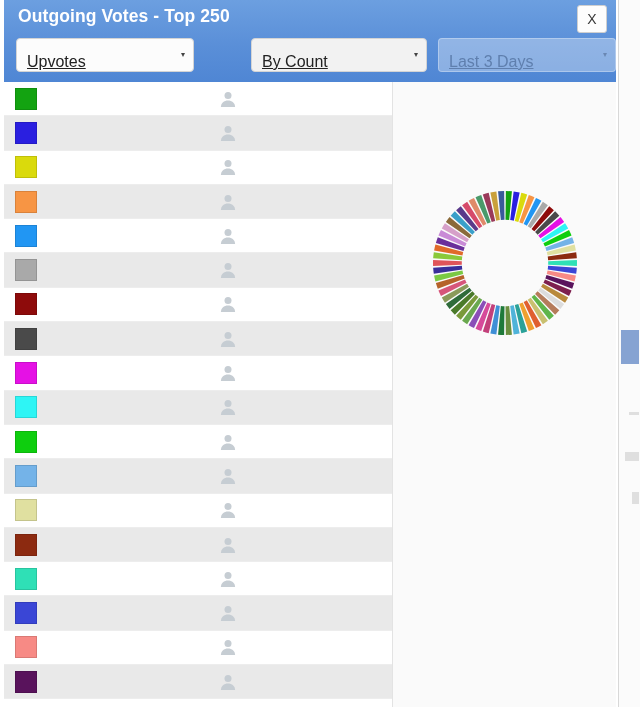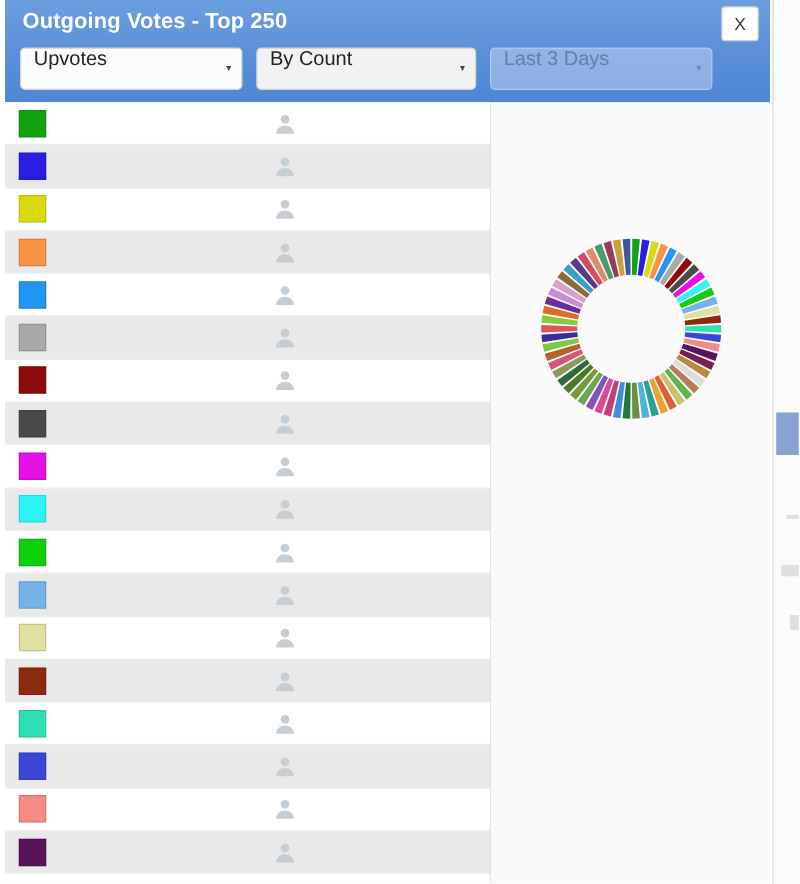--- a/index.html
+++ b/index.html
@@ -94,39 +94,40 @@
     gap: 11px;
   }
   .select {
     position: relative;
     height: 34px;
     background: #f1f1f1;
     border: 1px solid #d4d4d4;
     border-radius: 4px;
     box-sizing: border-box;
     display: flex;
-    align-items: flex-start;
+    align-items: flex-end;
     font-size: 16px;
     color: #222;
     padding-left: 10px;
     padding-right: 7px;
     cursor: pointer;
     white-space: nowrap;
+    text-decoration: underline;
   }
   .select .caret {
     position: absolute;
     right: 8px;
     top: 50%;
     transform: translateY(-50%);
     font-size: 8px;
     color: #444;
     line-height: 1;
   }
   #select-votetype { width: 178px; background: #fcfcfc; }
-  #select-sort     { width: 176px; background: #f2f2f2; }
+  #select-sort     { width: 176px; background: #f2f2f2; margin-left: 46px; }
   #select-range    {
     width: 178px;
     background: rgba(255,255,255,0.33);
     border-color: rgba(255,255,255,0.30);
     color: #5f7fae;
   }
   #select-range .caret { color: #6a87b3; }
 
   
   #body {

